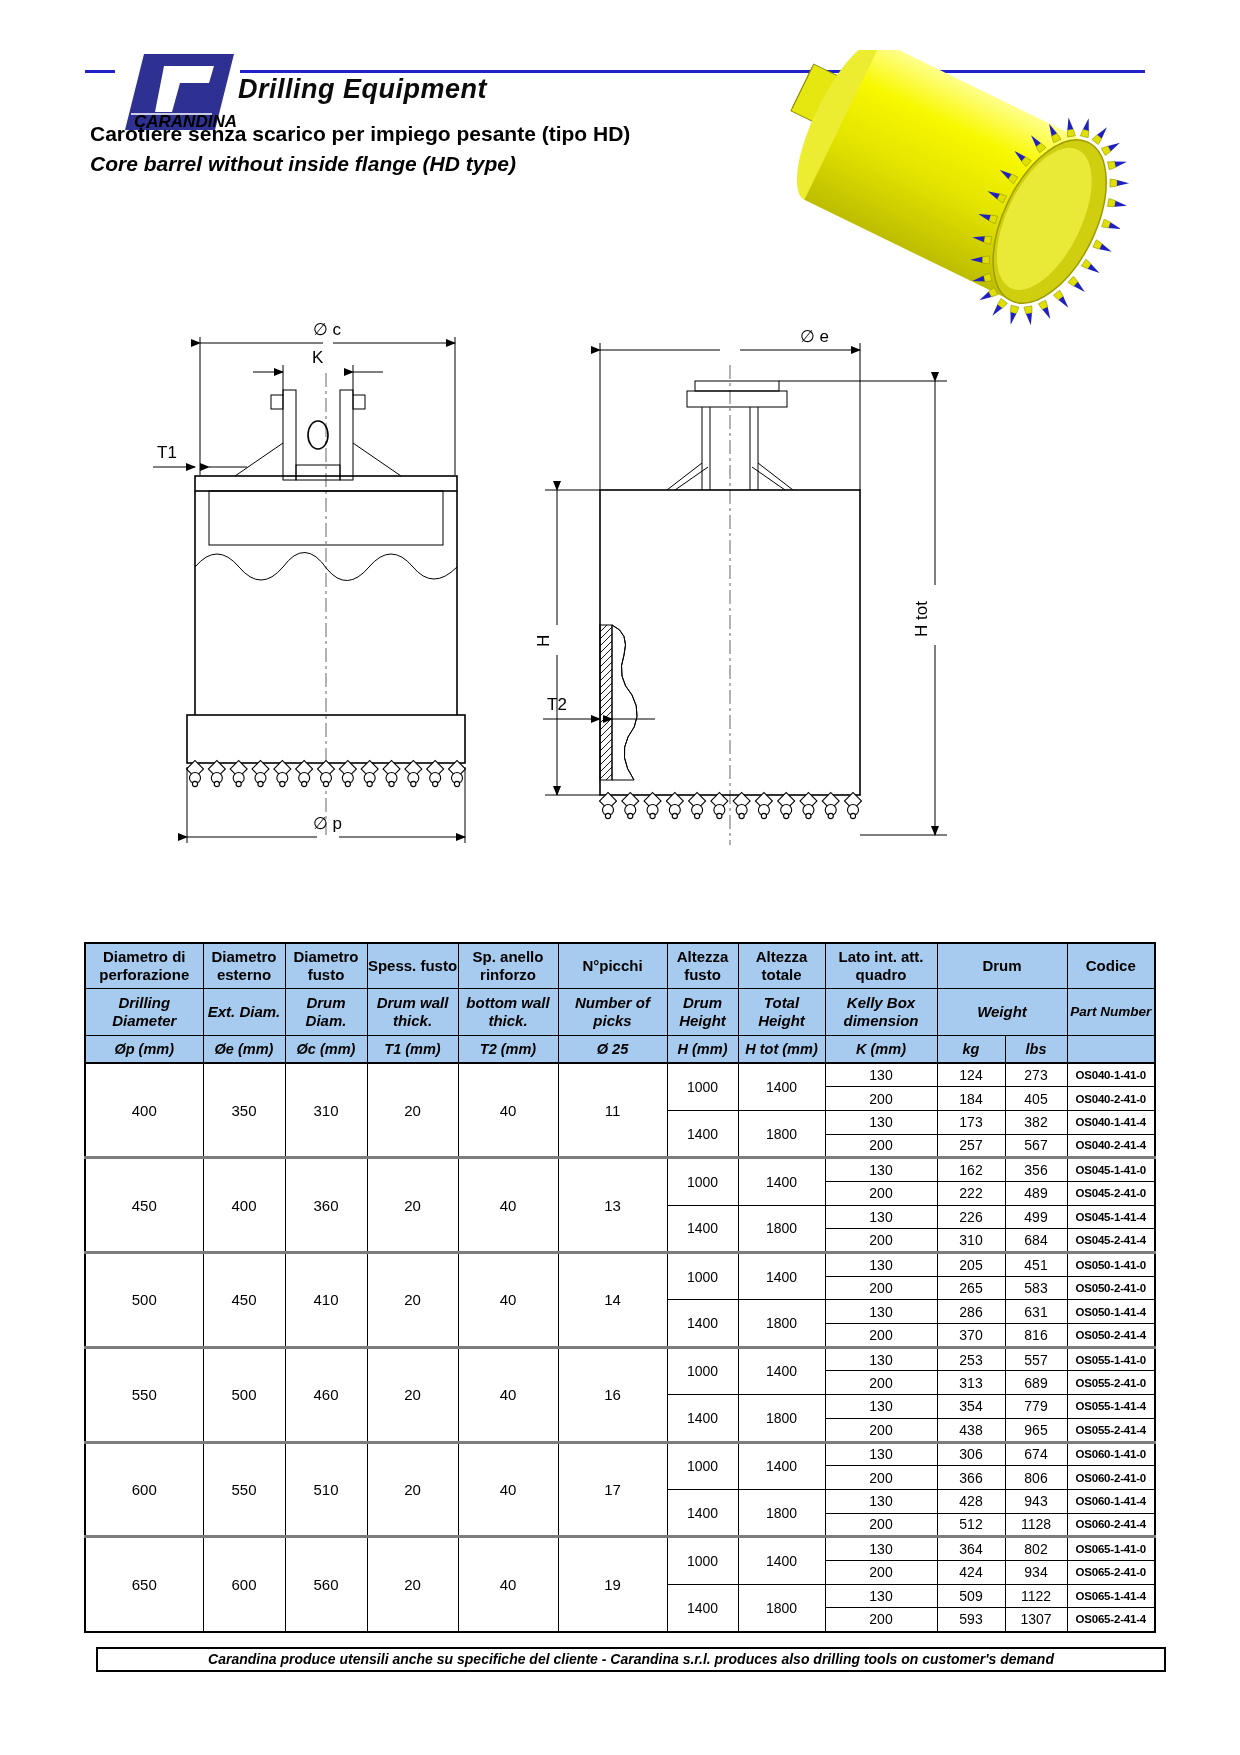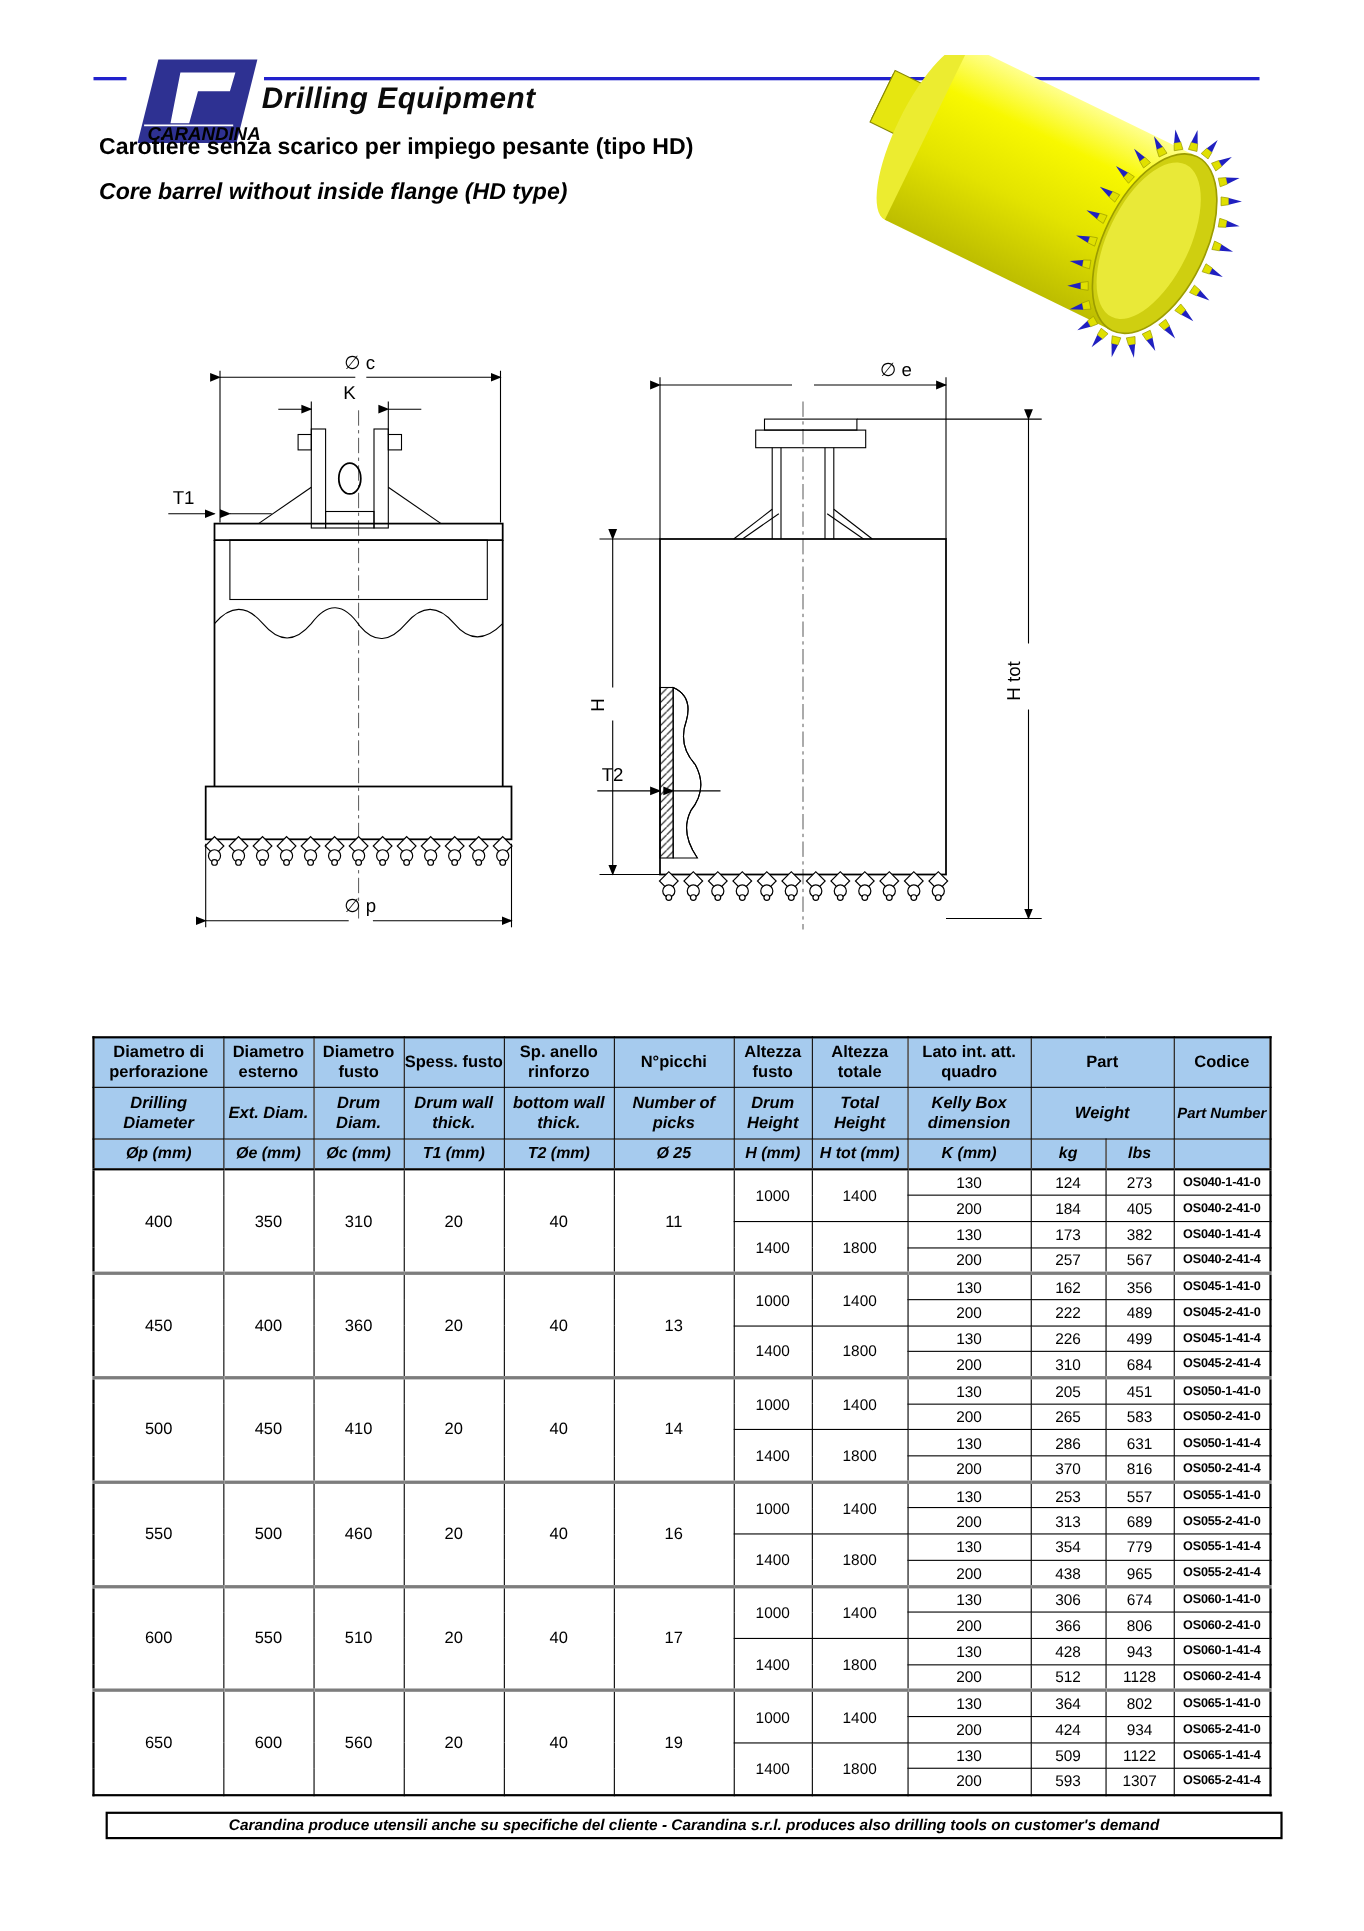--- a/index.html
+++ b/index.html
@@ -3,21 +3,21 @@
 <meta charset="utf-8">
 <style>
   html,body{margin:0;padding:0;background:#ffffff;}
   .page{position:relative;width:1240px;height:1755px;background:#fff;overflow:hidden;
         font-family:"Liberation Sans",sans-serif;color:#000;}
   
   .rule-blue{position:absolute;height:3px;background:#2121cc;}
   .brand{position:absolute;left:238px;top:74px;font-size:27px;font-weight:bold;font-style:italic;
          letter-spacing:0.5px;color:#0b0b0b;}
   .title-it{position:absolute;left:90px;top:122px;font-size:21px;font-weight:bold;}
-  .title-en{position:absolute;left:90px;top:163px;font-size:21px;font-weight:bold;font-style:italic;}
+  .title-en{position:absolute;left:90px;top:152px;font-size:21px;font-weight:bold;font-style:italic;}
   
   .td-svg{position:absolute;}
   .td-svg text{font-family:"Liberation Sans",sans-serif;font-size:17px;fill:#000;}
   
   .doc-table{position:absolute;left:84px;top:942px;width:1070px;}
   table{border-collapse:collapse;table-layout:fixed;width:1070px;border:2px solid #000;}
   th,td{border:1px solid #000;text-align:center;vertical-align:middle;padding:0;overflow:hidden;}
   thead th{background:#a6cbee;}
   .hdr-it th{font-weight:bold;font-size:15px;height:44px;line-height:1.2;}
   .hdr-en th{font-weight:bold;font-style:italic;font-size:15px;height:46px;line-height:1.2;}
@@ -338,21 +338,21 @@
         <tr class="hdr-it">
           <th>Diametro di perforazione</th>
           <th>Diametro esterno</th>
           <th>Diametro fusto</th>
           <th>Spess. fusto</th>
           <th>Sp. anello rinforzo</th>
           <th>N°picchi</th>
           <th>Altezza fusto</th>
           <th>Altezza totale</th>
           <th>Lato int. att. quadro</th>
-          <th colspan="2">Part</th>
+          <th colspan="2">Drum</th>
           <th>Codice</th>
         </tr>
         <tr class="hdr-en">
           <th>Drilling Diameter</th>
           <th>Ext. Diam.</th>
           <th>Drum Diam.</th>
           <th>Drum wall thick.</th>
           <th>bottom wall thick.</th>
           <th>Number of picks</th>
           <th>Drum Height</th>

